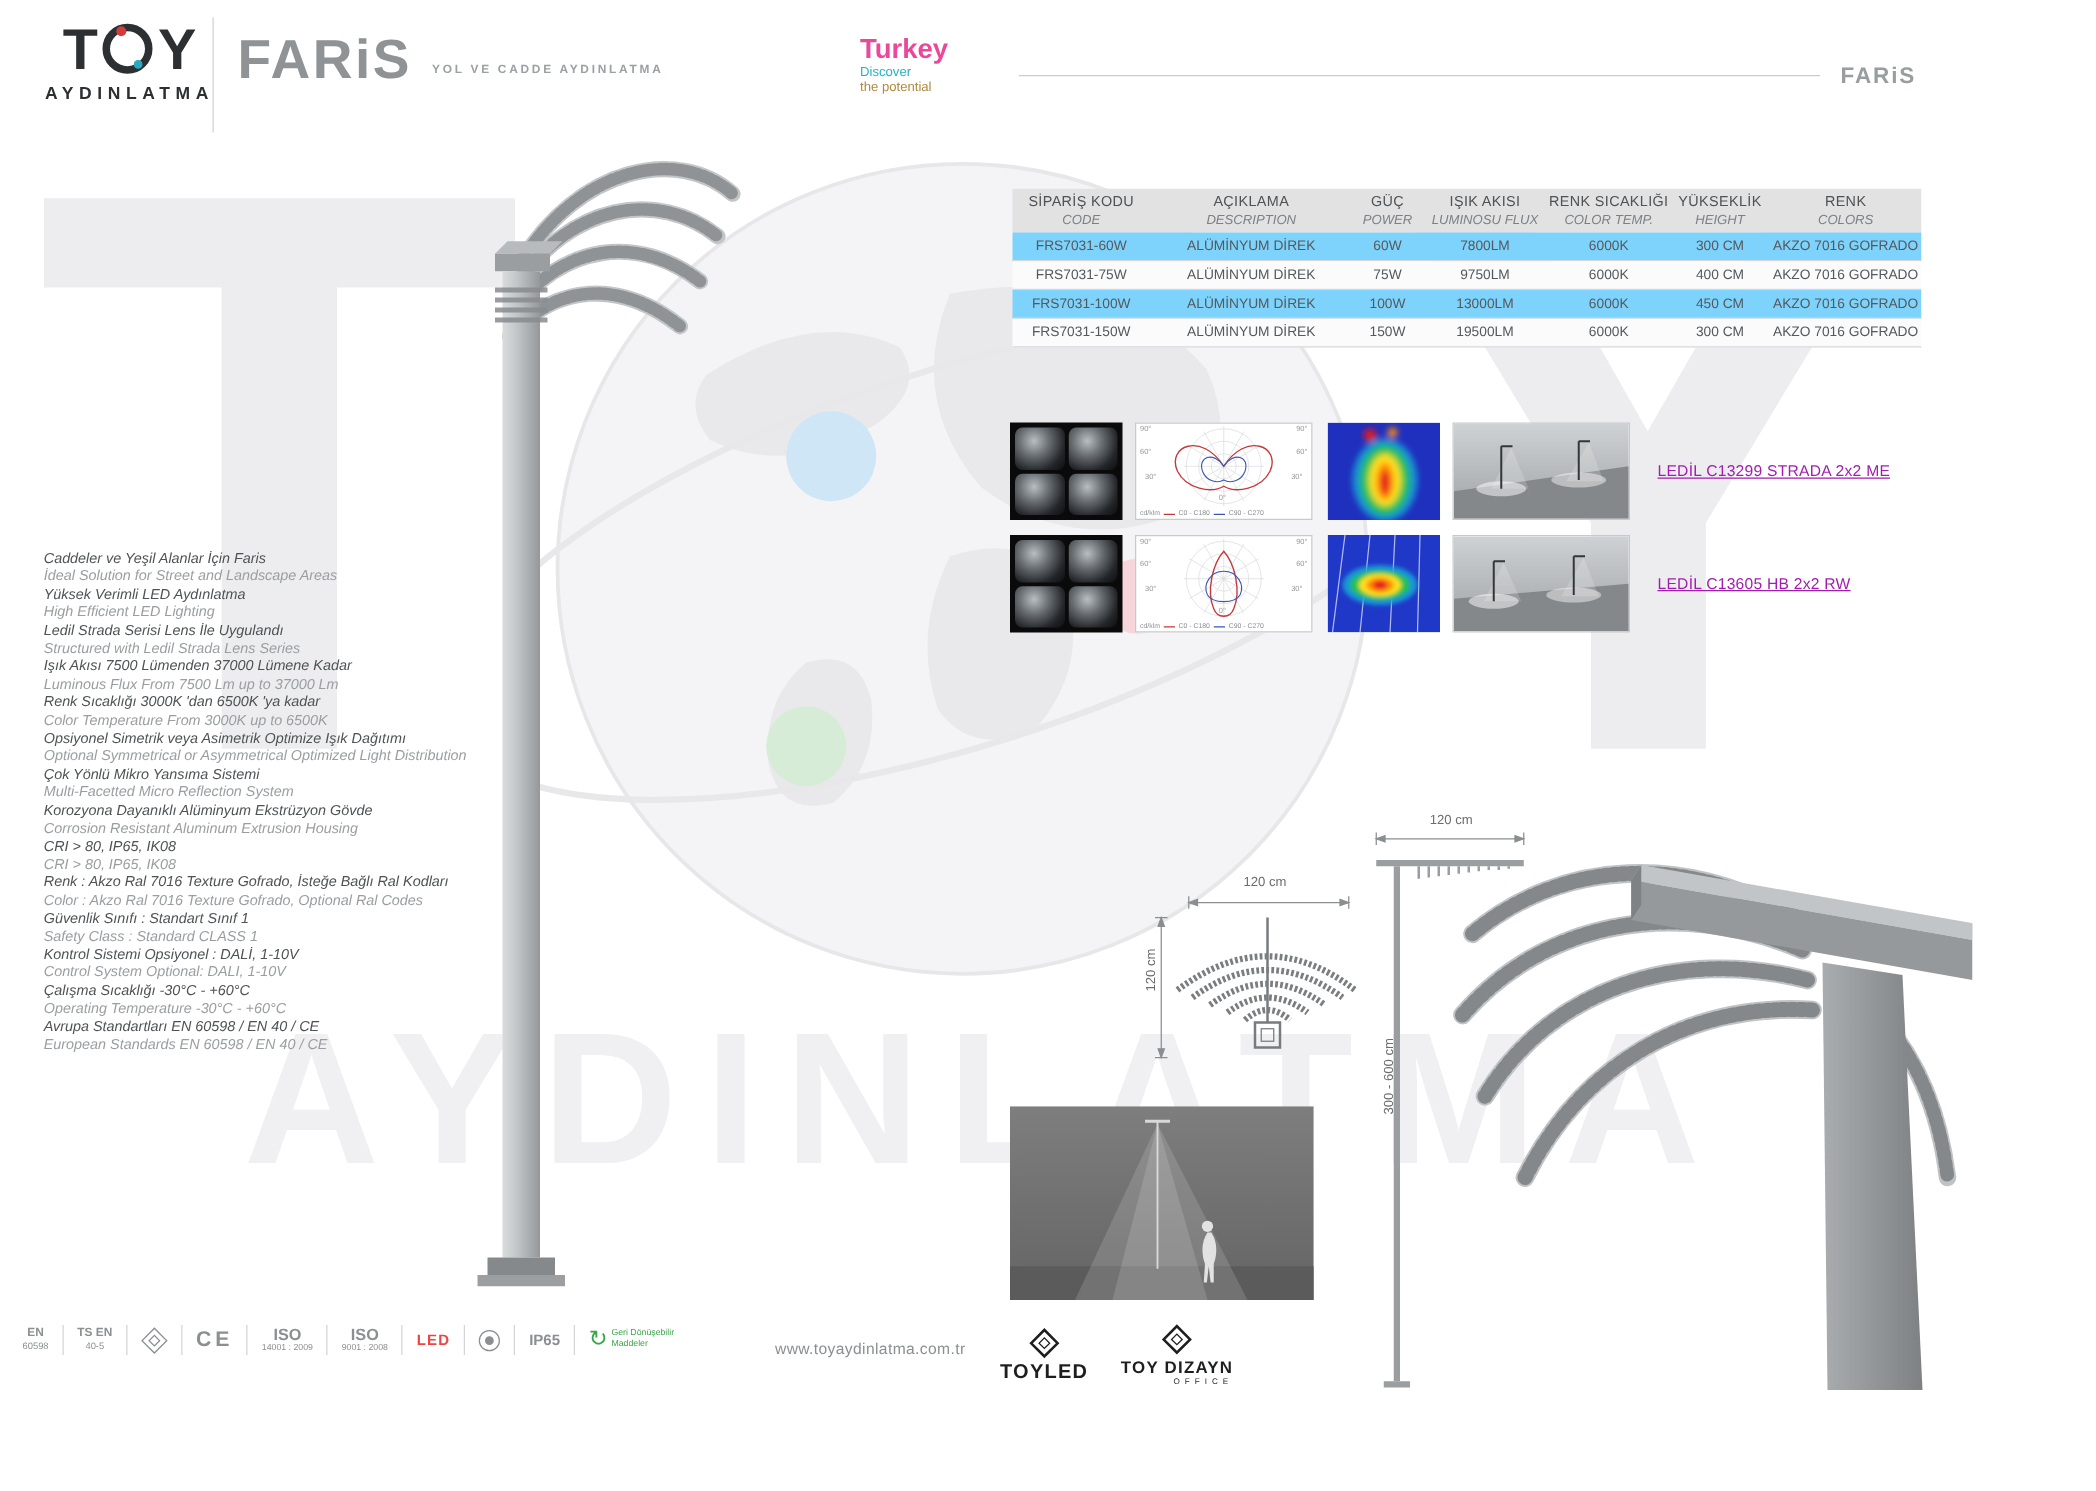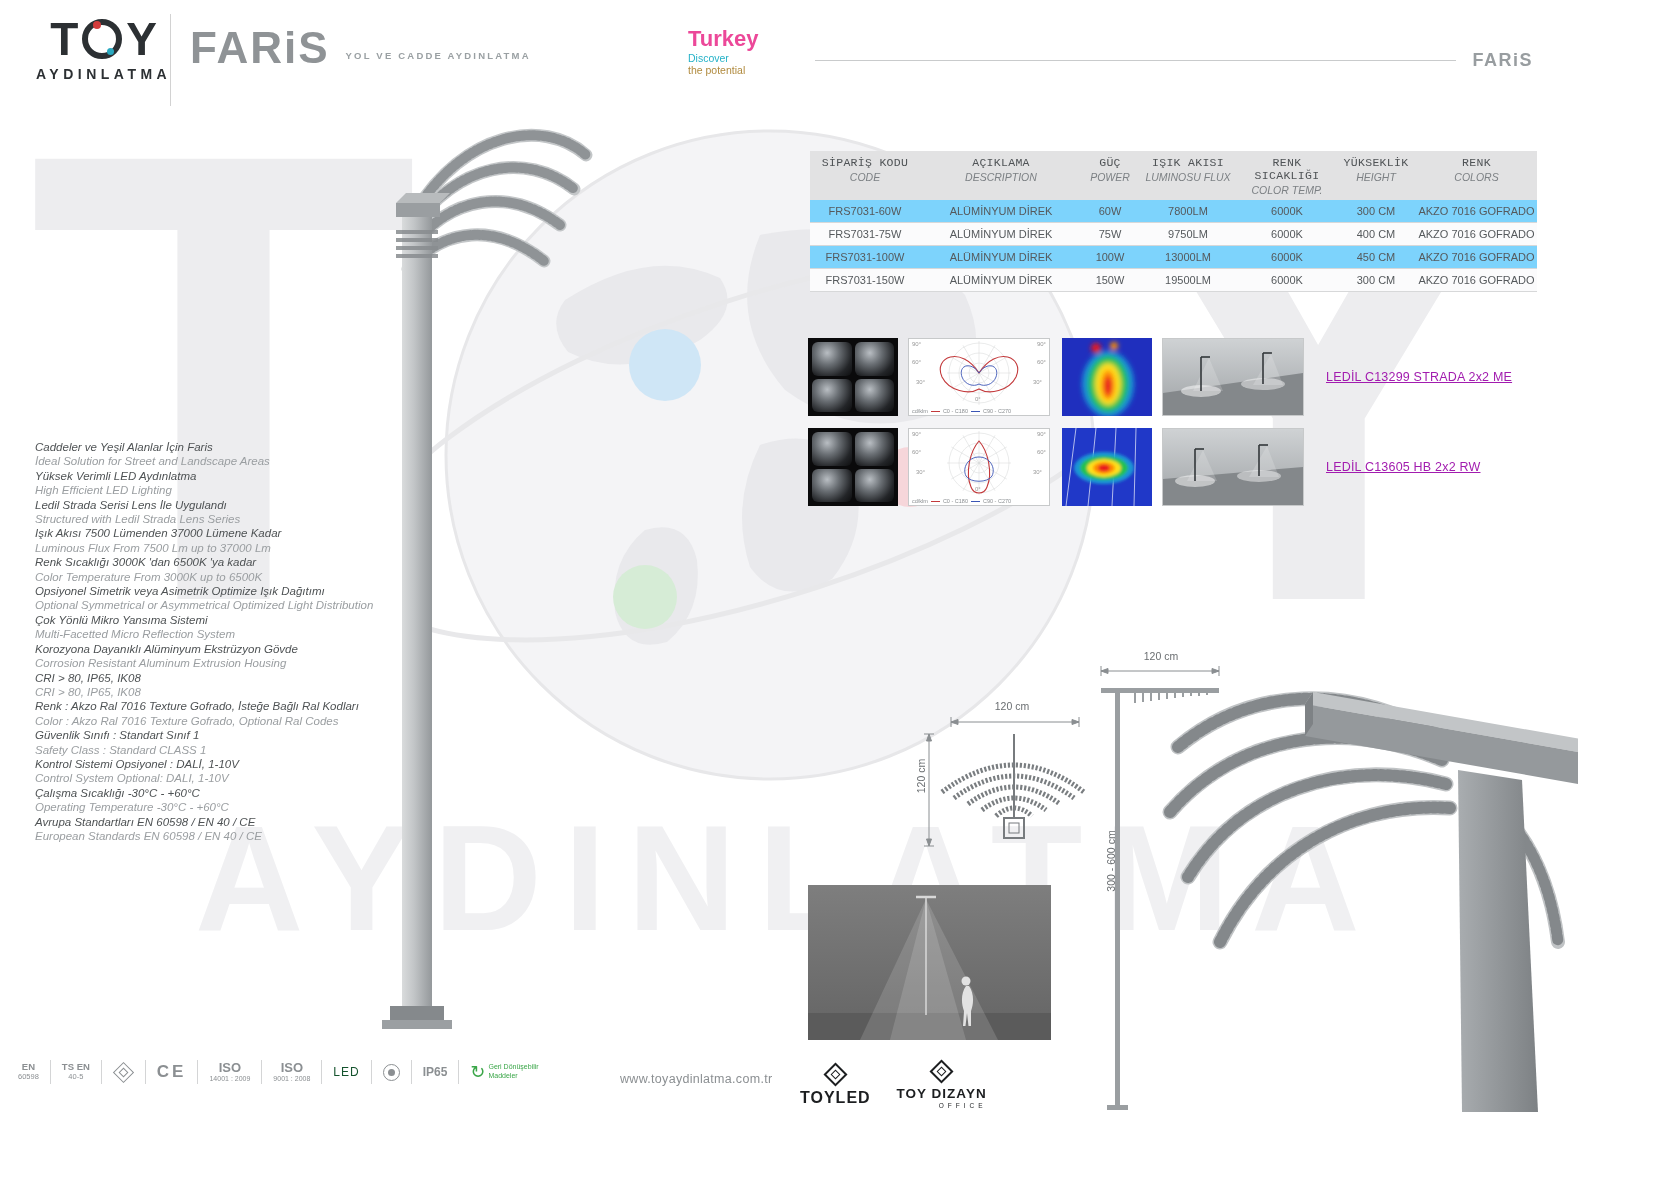--- a/index.html
+++ b/index.html
@@ -33,21 +33,21 @@
   .tk-l3{font-size:10.5px;color:#b08a3e;}
   #hrule{left:815px;top:50px;width:718px;display:flex;align-items:center;}
   .hr-line{flex:1;height:1px;background:#c9cbcc;}
   .hr-title{margin-left:16px;font-size:18px;font-weight:700;color:#989da0;letter-spacing:1.5px;}
 
   
   #spec-table{left:810px;top:151px;width:727px;}
   .tgrid{display:grid;grid-template-columns:110px 162px 56px 100px 98px 80px 121px;}
   .thead{background:#e2e2e3;padding:5px 0 4px;}
   .hcell{text-align:center;}
-  .h-tr{display:block;font-size:11.5px;color:#4f5356;letter-spacing:0.3px;font-family:Liberation Mono, monospace;}
+  .h-tr{display:block;font-size:11.5px;color:#4f5356;letter-spacing:0.3px;}
   .h-en{display:block;font-size:10.5px;color:#7c8084;font-style:italic;margin-top:2px;}
   .trow{border-bottom:1px solid #d7d8d9;background:#fbfbfc;}
   .trow.shade{background:#7dd3fc;}
   .tcell{text-align:center;padding:5px 2px;color:#55595c;font-size:11px;}
 
   
   .photo-row{display:flex;align-items:center;}
   #photo1{left:808px;top:338px;}
   #photo2{left:808px;top:428px;}
   .lens-box{width:90px;height:78px;background:#0a0a0b;display:grid;grid-template-columns:1fr 1fr;grid-template-rows:1fr 1fr;gap:3px;padding:4px;box-sizing:border-box;margin-right:10px;flex:none;}
@@ -85,21 +85,21 @@
   .c2{text-align:center;line-height:1.15;}
   .c2 .l1{display:block;font-size:9.5px;font-weight:700;}
   .c2 .l2{display:block;font-size:7.5px;}
   .csep{width:1px;height:24px;background:#d4d5d6;flex:none;}
   .diamond{width:13px;height:13px;border:1.6px solid #8b8f92;transform:rotate(45deg);position:relative;margin:0 3px;flex:none;}
   .diamond .din{position:absolute;inset:3px;border:1px solid #8b8f92;}
   .ce{font-size:17px;font-weight:700;letter-spacing:3px;}
   .iso{text-align:center;line-height:1.1;}
   .iso .l1{font-size:13px;font-weight:700;display:block;}
   .iso .l2{font-size:7px;display:block;}
-  .led{font-size:12px;font-weight:400;color:#14532d;letter-spacing:1px;}
+  .led{font-size:12px;font-weight:700;color:#ef4444;letter-spacing:1px;}
   .circle-icon{width:15px;height:15px;border:1.6px solid #8b8f92;border-radius:50%;position:relative;flex:none;}
   .circle-icon .ci-dot{position:absolute;inset:4px;border-radius:50%;background:#8b8f92;}
   .ip{font-size:12px;font-weight:700;}
   .recycle{display:flex;align-items:center;gap:3px;color:#3aa648;}
   .rc-icon{font-size:18px;line-height:1;font-family:"DejaVu Sans",sans-serif;}
   .rc-text{font-size:7px;line-height:1.25;width:56px;}
   #website{left:620px;top:1072px;font-size:12.5px;color:#8b8f92;letter-spacing:0.3px;}
   #brandlogos{left:800px;top:1063px;display:flex;align-items:center;gap:26px;color:#1c1e20;}
   .logo-group{display:flex;align-items:center;gap:6px;flex-direction:column;}
   .mini-diamond{width:13px;height:13px;border:2px solid #1c1e20;transform:rotate(45deg);position:relative;flex:none;}

